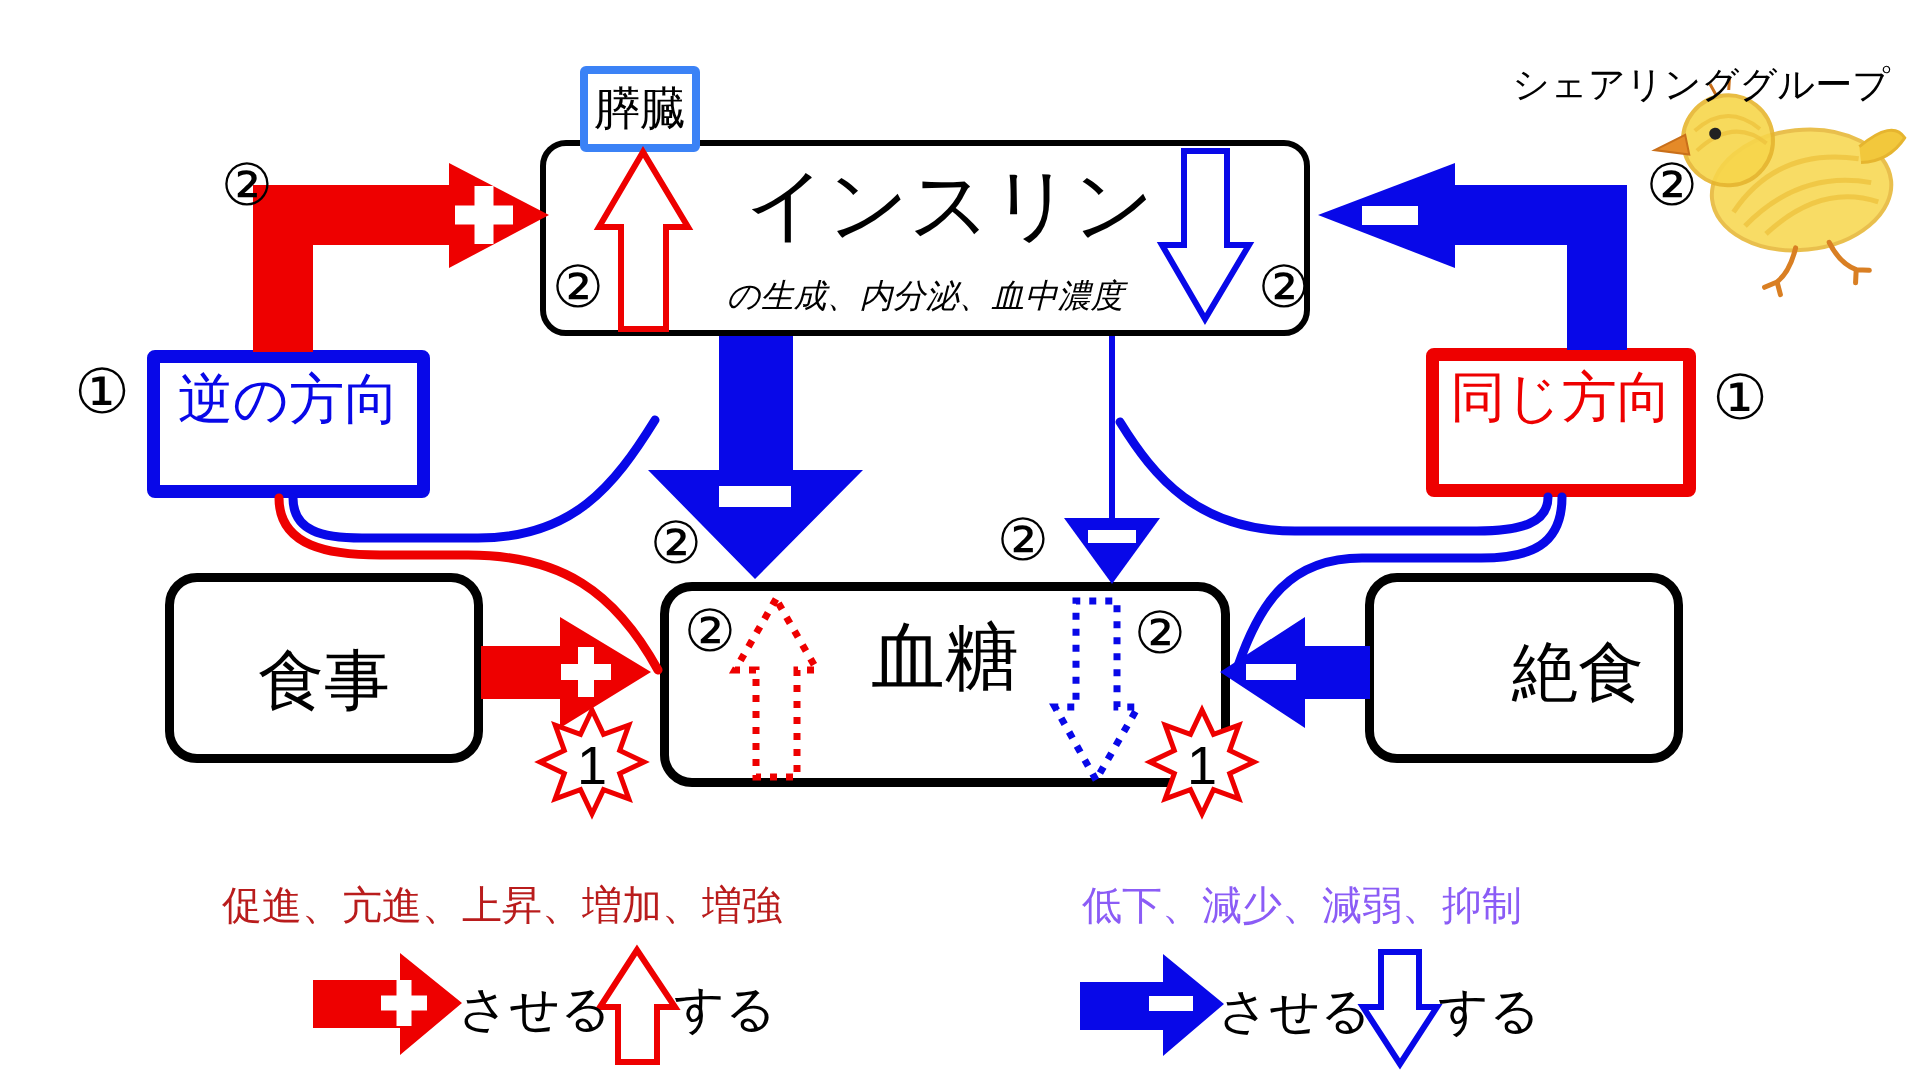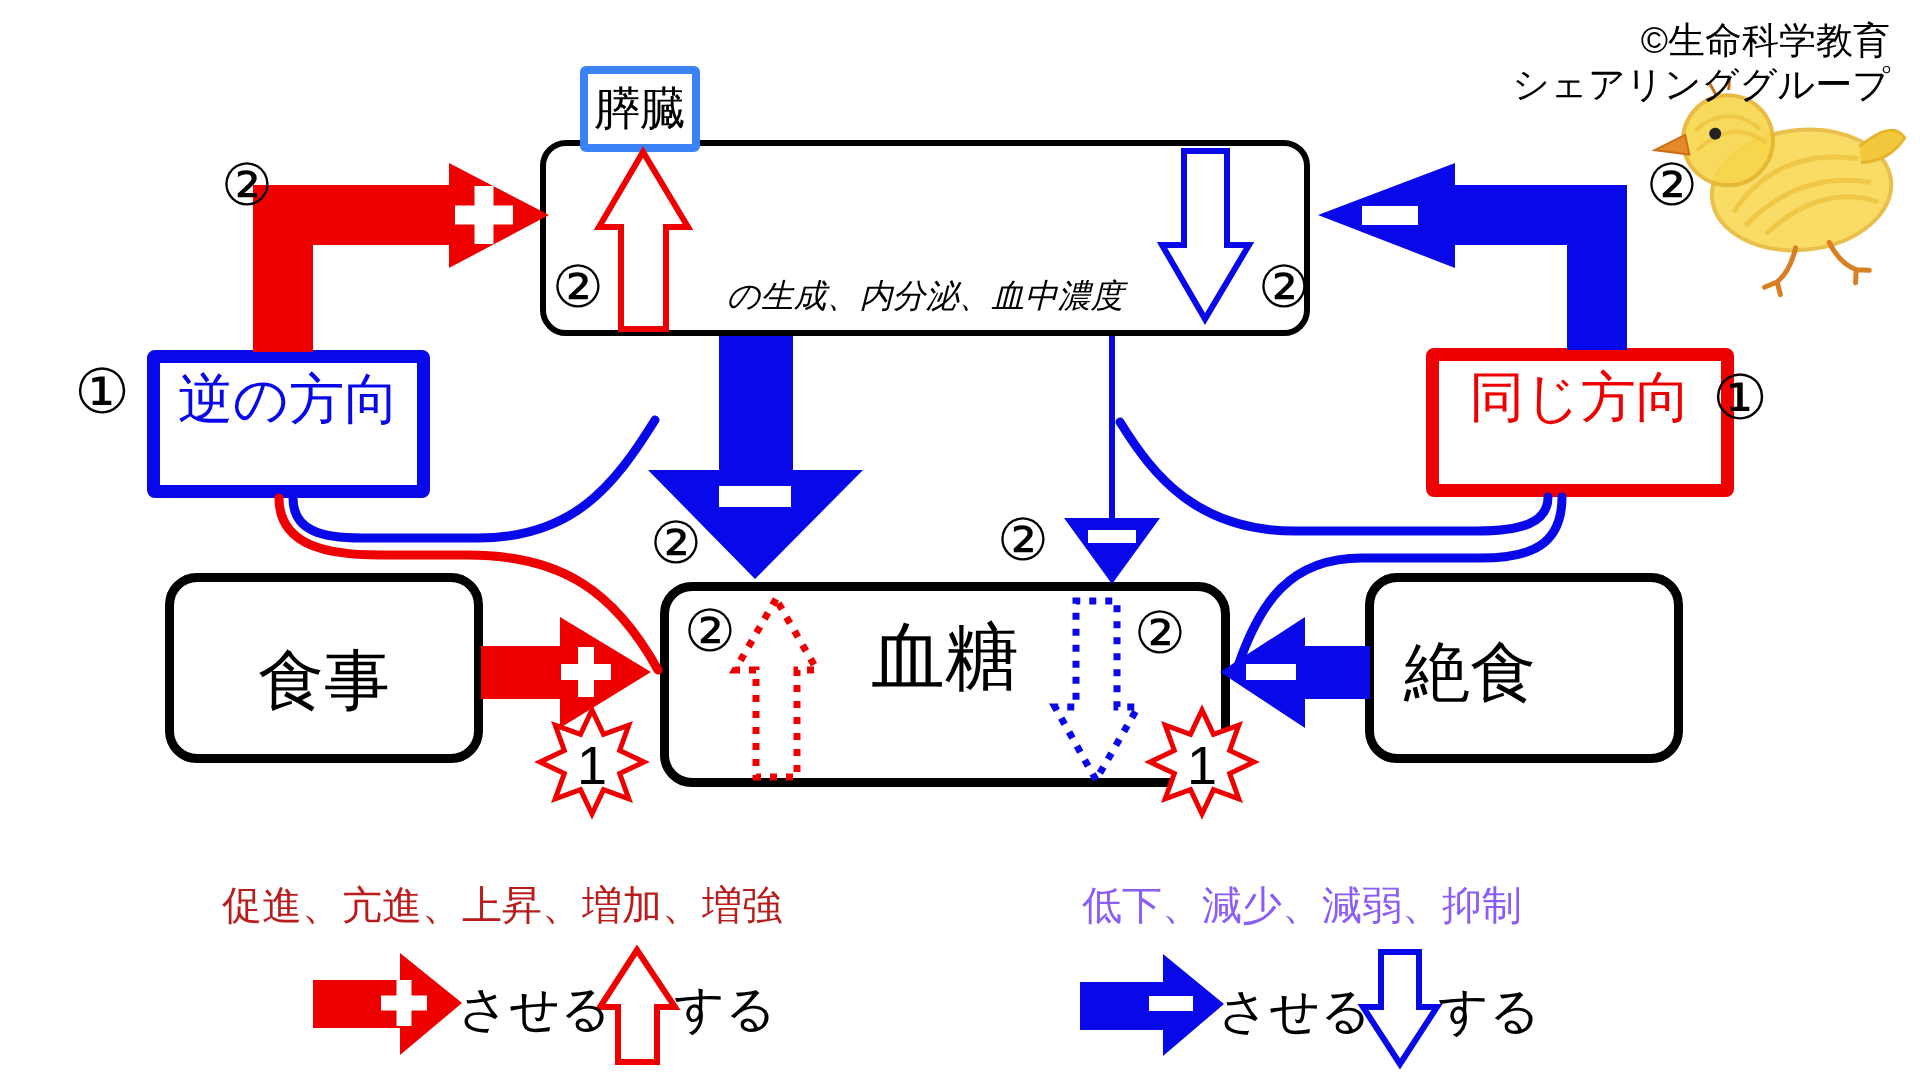--- a/index.html
+++ b/index.html
@@ -26,21 +26,21 @@
 <div id="stage">
 
   <div class="box" style="left:540px;top:140px;width:770px;height:196px;"></div>
   <div class="box" style="left:165px;top:573px;width:318px;height:190px;border-width:9px;border-radius:32px;"></div>
   <div class="box" style="left:660px;top:582px;width:570px;height:205px;border-width:9px;border-radius:32px;"></div>
   <div class="box" style="left:1365px;top:573px;width:318px;height:190px;border-width:9px;border-radius:32px;"></div>
 
   <div class="dirbox" style="left:147px;top:350px;width:283px;height:148px;border:13px solid #0808e8;">
     <span class="txt" style="position:static;font-size:55px;color:#0808e8;">逆の方向</span>
   </div>
-  <div class="dirbox" style="left:1426px;top:348px;width:308px;height:149px;border:13px solid #ee0000;font-family:Liberation Serif, serif;">
+  <div class="dirbox" style="left:1426px;top:348px;width:270px;height:149px;border:13px solid #ee0000;font-family:Liberation Serif, serif;">
     <span class="txt" style="position:static;font-size:55px;color:#ee0000;">同じ方向</span>
   </div>
 
   <div style="position:absolute;left:580px;top:66px;width:120px;height:86px;background:#fff;
               border:8px solid #3b82f6;border-radius:6px;z-index:4;display:flex;align-items:center;justify-content:center;box-sizing:border-box;">
     <span style="font-size:46px;">膵臓</span>
   </div>
 
   <svg class="layer" width="1920" height="1080" viewBox="0 0 1920 1080">
 
@@ -104,25 +104,26 @@
 
   <div class="cross" style="left:455px;top:186px;width:58px;height:58px;--t:19px;"></div>
   <div class="minusbar" style="left:1362px;top:206px;width:56px;height:19px;"></div>
   <div class="minusbar" style="left:719px;top:486px;width:72px;height:21px;"></div>
   <div class="minusbar" style="left:1088px;top:530px;width:48px;height:13px;"></div>
   <div class="cross" style="left:561px;top:647px;width:50px;height:50px;--t:16px;"></div>
   <div class="minusbar" style="left:1246px;top:664px;width:50px;height:16px;"></div>
   <div class="cross" style="left:381px;top:980px;width:46px;height:46px;--t:15px;"></div>
   <div class="minusbar" style="left:1149px;top:996px;width:44px;height:15px;"></div>
 
+  <div class="txt" style="left:730px;top:152px;width:440px;text-align:center;font-size:80px;">インスリン</div>
   <div class="txt" style="left:700px;top:274px;width:450px;text-align:center;font-size:33px;font-style:italic;">の生成、内分泌、血中濃度</div>
 
   <div class="txt" style="left:204px;top:628px;width:240px;text-align:center;font-size:66px;margin-top:8px;">食事</div>
   <div class="txt" style="left:840px;top:608px;width:210px;text-align:center;font-size:74px;">血糖</div>
-  <div class="txt" style="left:1404px;top:628px;width:240px;text-align:left;font-size:66px;">絶食</div>
+  <div class="txt" style="left:1404px;top:628px;width:240px;text-align:right;font-size:66px;">絶食</div>
 
   <div class="cnum" style="left:71px;top:361px;font-size:62px;">①</div>
   <div class="cnum" style="left:1709px;top:367px;font-size:62px;">①</div>
   <div class="cnum" style="left:216px;top:154px;">②</div>
   <div class="cnum" style="left:1641px;top:154px;">②</div>
   <div class="cnum" style="left:547px;top:256px;">②</div>
   <div class="cnum" style="left:1253px;top:256px;">②</div>
   <div class="cnum" style="left:645px;top:512px;">②</div>
   <div class="cnum" style="left:992px;top:509px;">②</div>
   <div class="cnum" style="left:679px;top:600px;">②</div>
@@ -131,16 +132,15 @@
   <div class="txt" style="left:574px;top:734px;width:36px;text-align:center;font-size:54px;z-index:7;">1</div>
   <div class="txt" style="left:1184px;top:734px;width:36px;text-align:center;font-size:54px;z-index:7;">1</div>
 
   <div class="txt" style="left:222px;top:878px;font-size:40px;color:#b91c1c;">促進、亢進、上昇、増加、増強</div>
   <div class="txt" style="left:1082px;top:878px;font-size:40px;color:#8b5cf6;">低下、減少、減弱、抑制</div>
   <div class="txt" style="left:458px;top:976px;font-size:50px;">させる</div>
   <div class="txt" style="left:674px;top:976px;font-size:50px;">する</div>
   <div class="txt" style="left:1218px;top:978px;font-size:50px;">させる</div>
   <div class="txt" style="left:1438px;top:978px;font-size:50px;">する</div>
 
-  <div class="txt" style="right:30px;top:16px;font-size:37px;text-align:right;left:auto;">©生命科学教育</div>
   <div class="txt" style="right:30px;top:60px;font-size:37px;text-align:right;left:auto;">シェアリンググループ</div>
 
 </div>
 
 </body></html>

